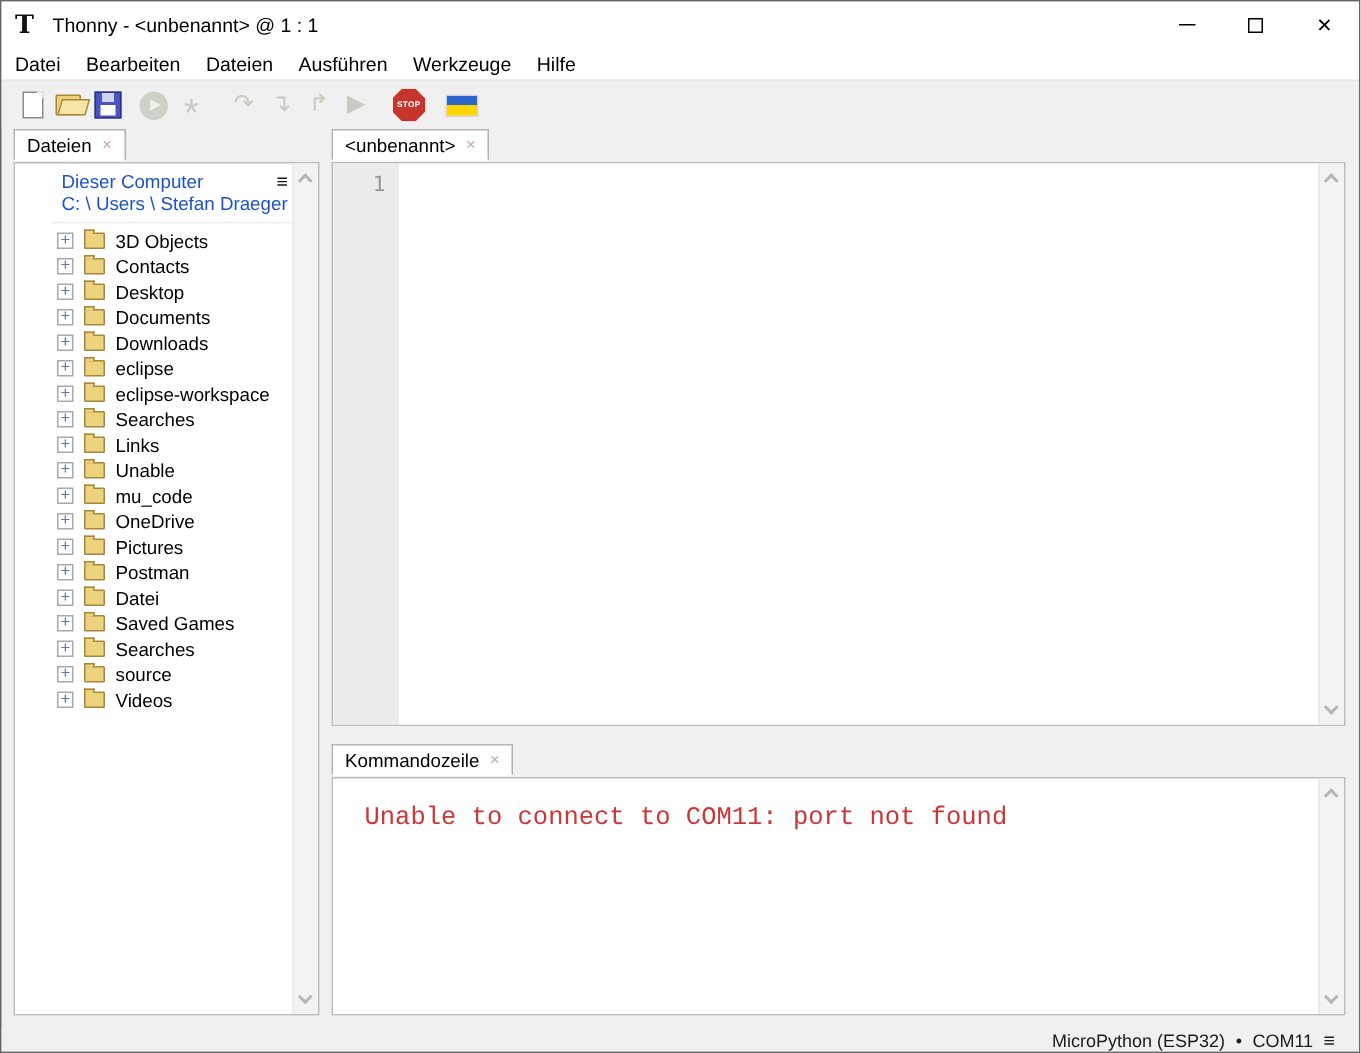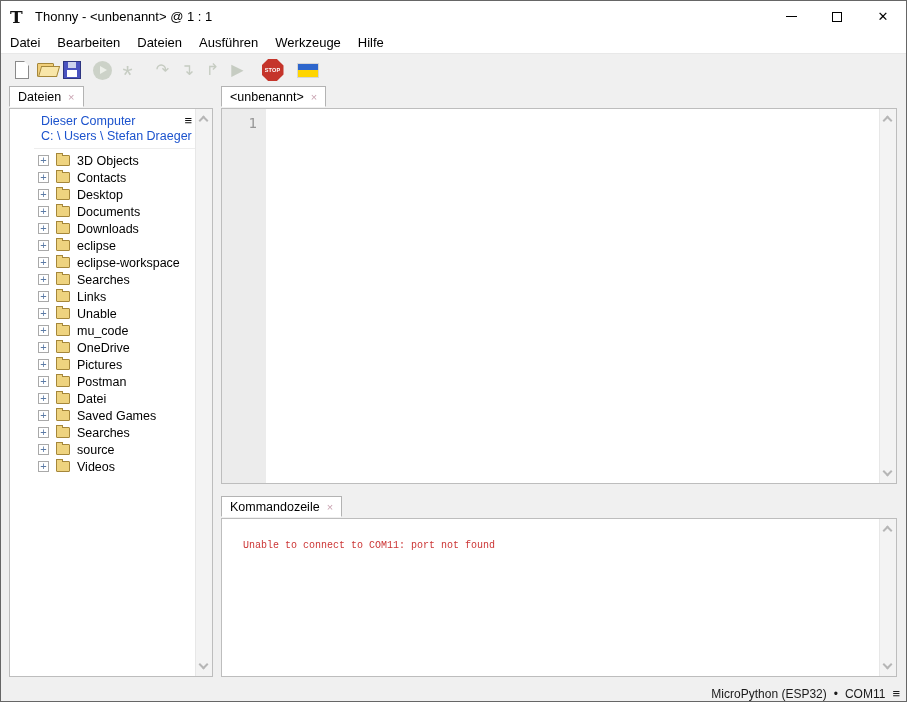--- a/index.html
+++ b/index.html
@@ -70,26 +70,26 @@
   .ic-file-sm { width:10px; height:13px; flex:none; background:#fff; border:1px solid #8f8f8f; position:relative; margin:0 9px 0 2px; }
   .ic-file-sm::after { content:""; position:absolute; top:-1px; right:-1px; border-style:solid; border-width:0 4px 4px 0; border-color:#fff #fff transparent #aaa; }
 
   
   .editor-panel { position:absolute; left:220px; top:85px; right:9px; height:398px; }
   .gutter { width:44px; flex:none; background:#ececec; color:#969696; font-family:"DejaVu Sans Mono", monospace; font-size:14px; text-align:right; padding:6px 9px 0 0; }
   .code-area { flex:1; background:#fff; }
 
   
   .shell-panel { position:absolute; left:220px; top:495px; right:9px; bottom:24px; }
-  .shell-out { flex:1; padding:18px 0 0 21px; font-family:"Liberation Mono", monospace; font-size:10px; color:var(--stderr-red); }
+  .shell-out { flex:1; padding:18px 0 0 21px; font-family:"Liberation Mono", monospace; font-size:17px; color:var(--stderr-red); }
   .shell-line { white-space:pre; line-height:18px; }
   .shell-line + .shell-line { margin-top:20px; }
 
   
-  .statusbar { position:absolute; left:0; right:0; bottom:0; height:15px; background:#f0f0f0; display:flex; align-items:center; justify-content:flex-end; padding-right:6px; font-size:12px; color:#1a1a1a; }
+  .statusbar { position:absolute; left:0; right:0; bottom:0; height:15px; background:#f0f0f0; display:flex; align-items:center; justify-content:flex-end; padding-right:16px; font-size:12px; color:#1a1a1a; }
   .statusbar span { margin-left:7px; }
   .status-menu { font-size:13px; }
 </style>
 </head>
 <body>
 
 <div class="window">
 
   <div class="titlebar">
     <span class="app-logo">T</span>

